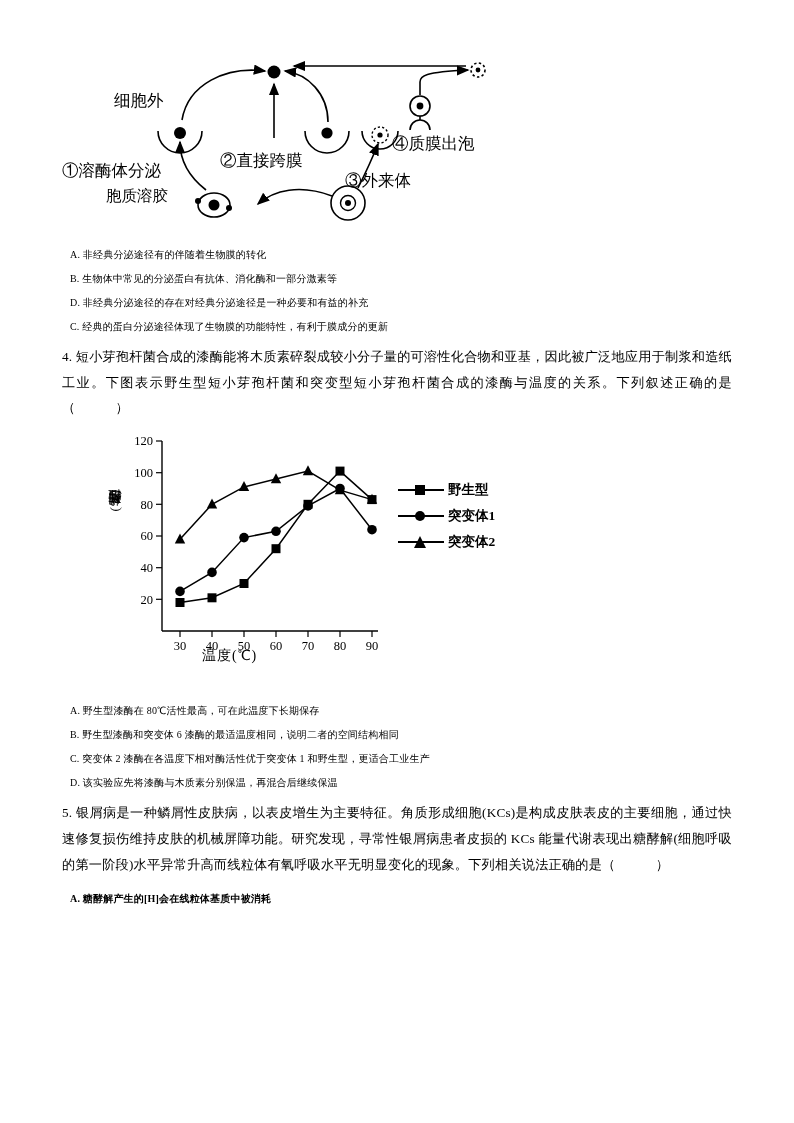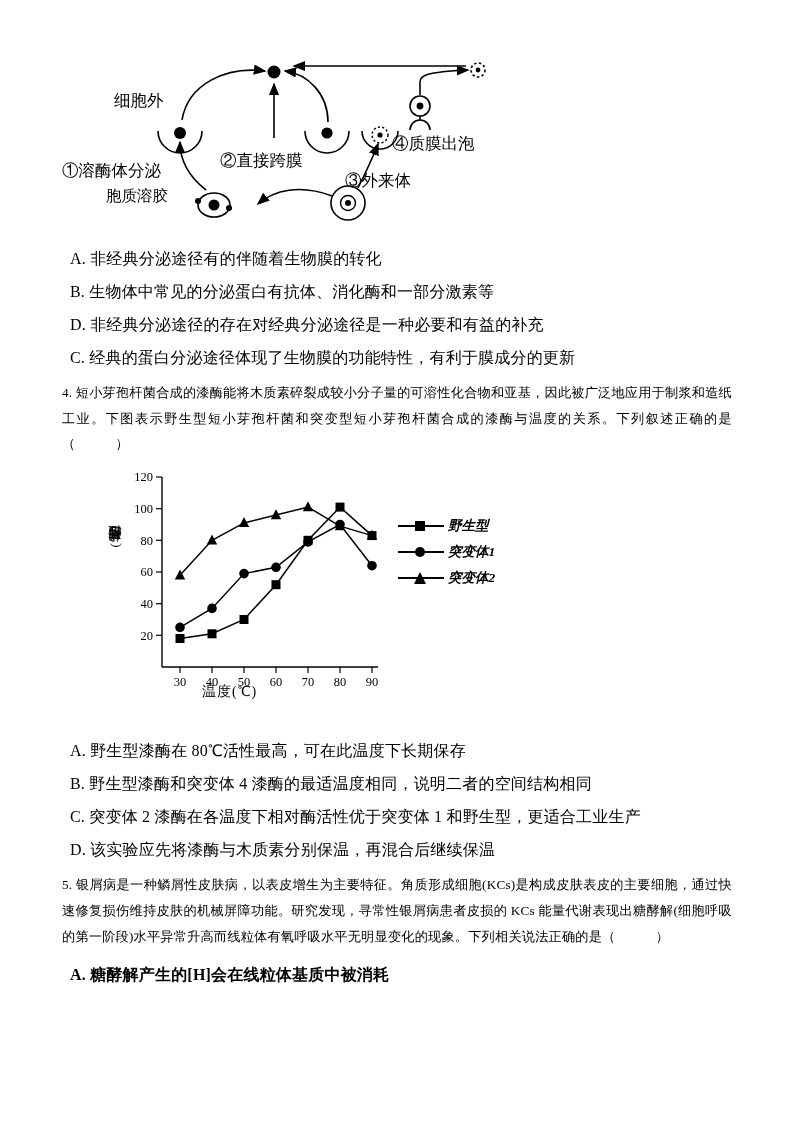--- a/index.html
+++ b/index.html
@@ -29,21 +29,21 @@
   .d1-label{
     position:absolute;
     font-family:"Liberation Serif", serif;
     font-size:15.5px;
     white-space:nowrap;
   }
   .d1-label.big{font-size:16.5px;}
 
   
   .opt{
-    font-size:16px;
+    font-size:10px;
     line-height:1.5;
     margin:9px 0 0 0;
     padding-left:8px;
     letter-spacing:.2px;
   }
   .qpara{
     font-size:13.2px;
     line-height:1.95;
     margin:10px 0 0 0;
     text-align:justify;
@@ -62,21 +62,20 @@
     position:absolute;
     left:288px;
     top:46px;
     font-size:13.5px;
     font-weight:bold;
     font-family:"Liberation Serif", serif;
   }
   .legend .row{
     display:flex;align-items:center;
     height:26px;
-    font-style:italic;
   }
   .legend .mk{
     width:46px;height:12px;
     position:relative;
     margin-right:4px;
     display:inline-block;
   }
   .legend .mk .ln{
     position:absolute;left:0;top:5px;width:46px;height:2px;background:#000;
   }
@@ -284,20 +283,20 @@
         <span class="mk">
             <span class="ln"></span>
             <span class="tr"></span>
           </span>
         <span>突变体2</span>
       </div>
     </div>
   </div>
 
   <div class="opt" style="margin-top:27px;">A.  野生型漆酶在 80℃活性最高，可在此温度下长期保存</div>
-  <div class="opt">B.  野生型漆酶和突变体 4 漆酶的最适温度相同，说明二者的空间结构相同</div>
+  <div class="opt">B.  野生型漆酶和突变体 6 漆酶的最适温度相同，说明二者的空间结构相同</div>
   <div class="opt">C.  突变体 2 漆酶在各温度下相对酶活性优于突变体 1 和野生型，更适合工业生产</div>
   <div class="opt">D.  该实验应先将漆酶与木质素分别保温，再混合后继续保温</div>
 
   <div class="qpara">5.  银屑病是一种鳞屑性皮肤病，以表皮增生为主要特征。角质形成细胞(KCs)是构成皮肤表皮的主要细胞，通过快速修复损伤维持皮肤的机械屏障功能。研究发现，寻常性银屑病患者皮损的 KCs 能量代谢表现出糖酵解(细胞呼吸的第一阶段)水平异常升高而线粒体有氧呼吸水平无明显变化的现象。下列相关说法正确的是（　　　）</div>
   <div class="opt" style="margin-top:14px;font-weight:bold;">A.  糖酵解产生的[H]会在线粒体基质中被消耗</div>
 
 </div>
 
 </body></html>

